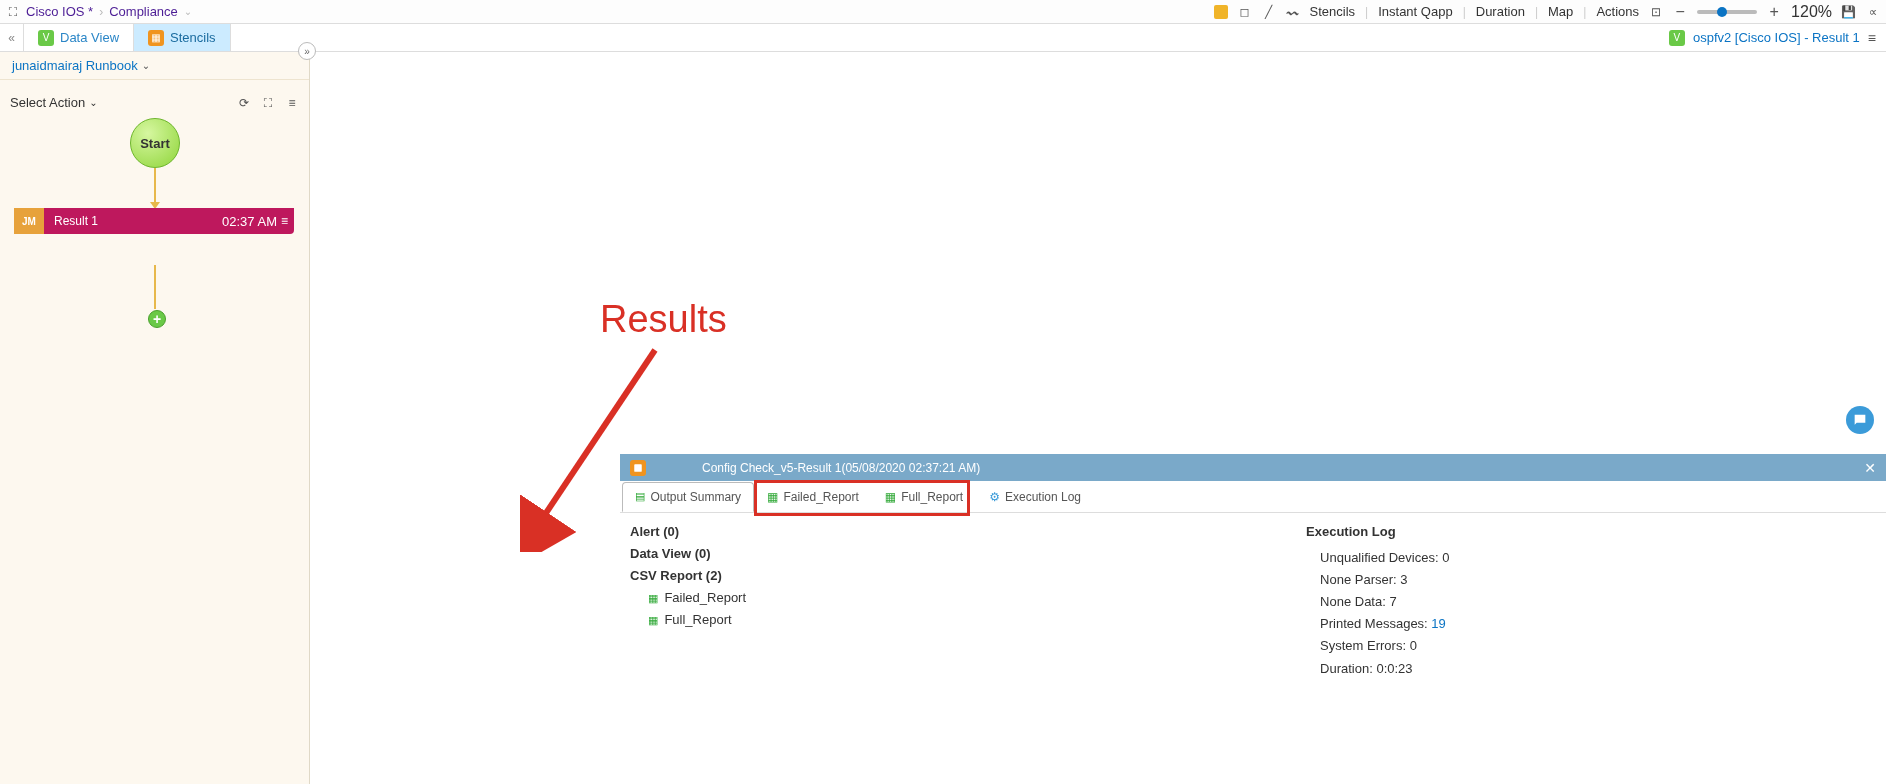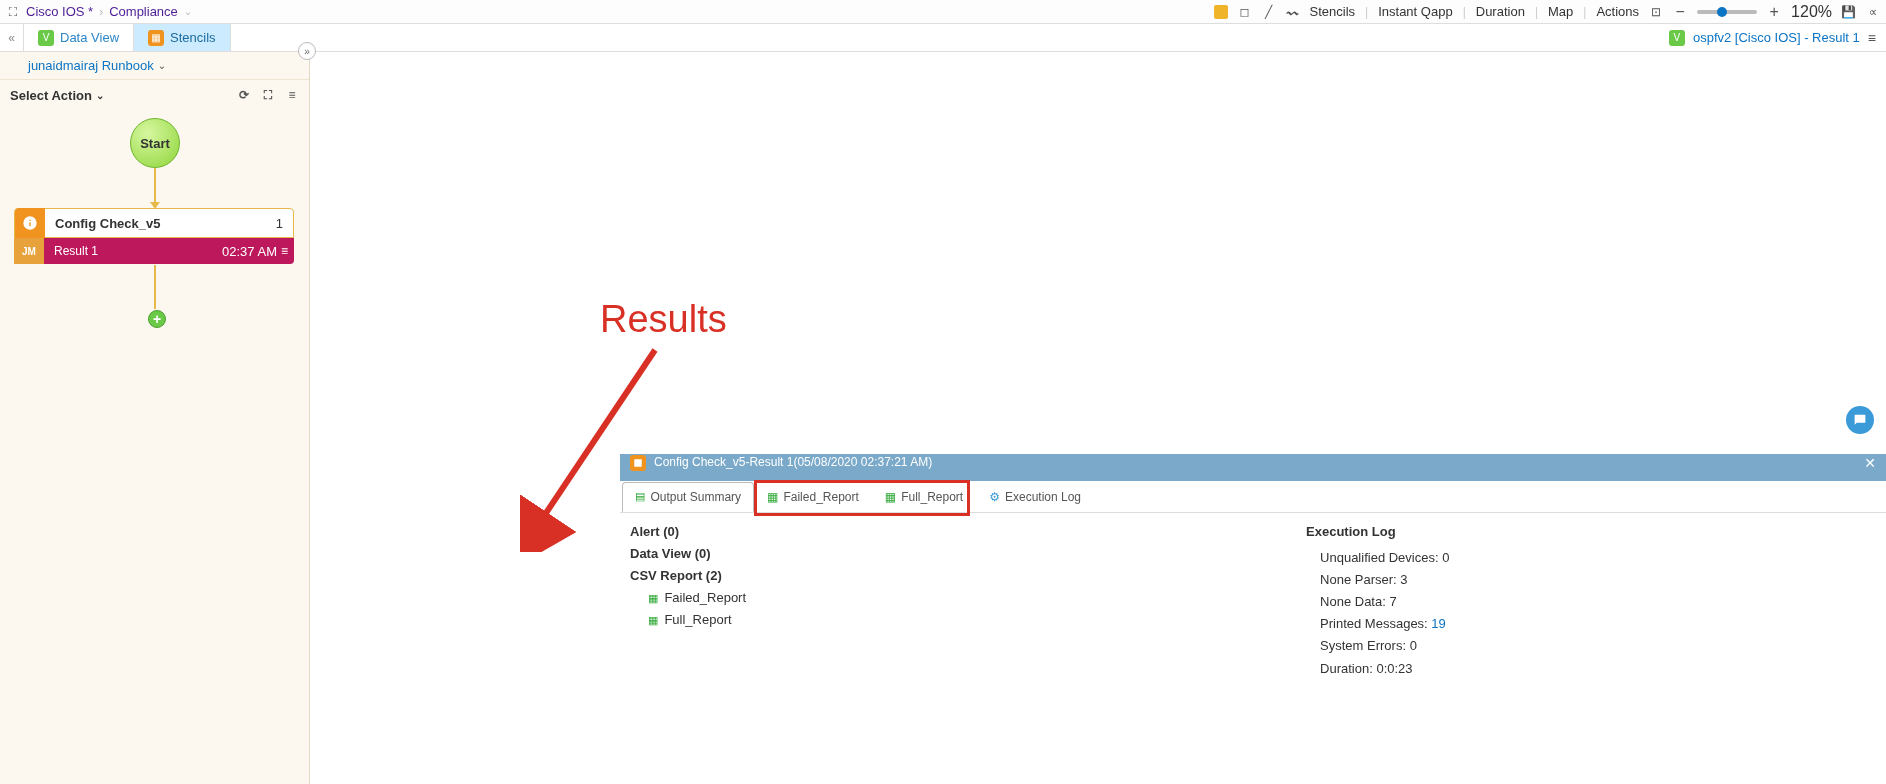--- a/index.html
+++ b/index.html
@@ -31,23 +31,23 @@
   .expand-bubble { position:absolute; left:298px; top:18px; width:18px; height:18px; border:1px solid #bbb; border-radius:50%; background:#fff; display:flex; align-items:center; justify-content:center; font-size:10px; color:#666; cursor:pointer; z-index:5;}
 
   .right-status { margin-left:auto; display:flex; align-items:center; gap:8px; padding-right:10px; }
   .right-status .badge { width:16px; height:16px; background:#6ac947; border-radius:3px; display:inline-flex; align-items:center; justify-content:center; color:#fff; font-size:10px; }
   .right-status .link { color:#0b74c4; cursor:pointer; font-size:13px; }
   .right-status .ham { font-size:14px; color:#555; cursor:pointer; }
 
   
   .main { display:flex; height: calc(100% - 52px); }
   .sidebar { width:310px; background:#fdf8ef; border-right:1px solid #e0d9c7; display:flex; flex-direction:column; }
-  .sb-header { height:28px; display:flex; align-items:center; padding:0 28px; color:#0b74c4; font-size:13px; border-bottom:1px solid #eee4cf; }
+  .sb-header { height:28px; display:flex; align-items:center; padding:0 12px; color:#0b74c4; font-size:13px; border-bottom:1px solid #eee4cf; }
   .sb-header .caret { margin-left:4px; color:#555; font-size:10px; }
-  .sb-actions { height:30px; display:flex; align-items:center; padding:0 10px;font-weight:bold; }
+  .sb-actions { height:30px; display:flex; align-items:flex-end; padding:0 10px; }
   .sb-actions .sel { color:#333; font-size:13px; display:flex; align-items:center; gap:4px; cursor:pointer;}
   .sb-actions .icons { margin-left:auto; display:flex; gap:10px; color:#555; }
 
   .flow { flex:1; position:relative; padding-top:8px; }
   .start-node { width:50px; height:50px; border-radius:50%; background:radial-gradient(circle at 35% 30%, #d6f7a0, #8fd53a); border:1px solid #6db52c; position:absolute; left:130px; top:8px; display:flex; align-items:center; justify-content:center; font-weight:bold; font-size:13px; }
   .line-down { position:absolute; left:154px; top:58px; width:2px; height:36px; background:#e7b84b; }
   .arrow-down { position:absolute; left:150px; width:0; height:0; border-left:5px solid transparent; border-right:5px solid transparent; border-top:7px solid #e7b84b; }
 
   .cfg-block { position:absolute; left:14px; top:98px; width:280px; }
   .cfg-head { height:30px; background:#fff; border:1px solid #e7b84b; border-radius:4px 4px 0 0; display:flex; align-items:center; }
@@ -66,21 +66,21 @@
   .canvas { flex:1; background:#fff; position:relative; }
 
   
   .annot-text { position:absolute; left:290px; top:246px; color:#d93025; font-size:38px; font-family: Arial; }
   .annot-arrow { position:absolute; left:210px; top:280px; pointer-events:none; }
 
   .fab { position:absolute; right:12px; bottom:350px; width:28px; height:28px; border-radius:50%; background:#3b9bd9; color:#fff; display:flex; align-items:center; justify-content:center; cursor:pointer; }
 
   
   .res-panel { position:absolute; left:310px; right:0; bottom:0; height:330px; background:#fff; border-top:1px solid #7aa9c9; display:flex; flex-direction:column; }
-  .res-title { height:26px; background:#7aa9c9; color:#fff; display:flex; padding:0 10px; font-size:12px; }
+  .res-title { height:26px; background:#7aa9c9; color:#fff; display:flex; align-items:center; padding:0 10px; font-size:12px;gap:48px; }
   .res-title .rico { width:16px; height:16px; background:#f0941f; border-radius:3px; margin-right:8px; display:inline-flex; align-items:center; justify-content:center;}
   .res-title .close { margin-left:auto; cursor:pointer; font-size:14px; }
 
   .res-tabs { height:32px; display:flex; align-items:center; border-bottom:1px solid #ddd; padding-left:2px; gap:0; }
   .res-tab { height:30px; display:flex; align-items:center; gap:5px; padding:0 12px; border:1px solid transparent; font-size:12px; color:#555; cursor:pointer; }
   .res-tab.active { border-color:#bbb; border-bottom-color:#fff; background:#fff; border-radius:4px 4px 0 0; }
   .tico-green { color:#2fa836; font-size:11px; }
   .tico-csv { color:#2fa836; }
   .tico-gear { color:#3b9bd9; }
 
@@ -171,29 +171,20 @@
       </div>
     </div>
     <div class="flow">
       <div class="start-node">
         <span>Start</span>
       </div>
       <div class="line-down"></div>
       <div class="arrow-down" style="top:92px;"></div>
 
       <div class="cfg-block">
-        <div class="cfg-head">
-          <span class="ico">
-            <svg viewBox="0 0 24 24" fill="#fff">
-                <path d="M12 2a10 10 0 100 20 10 10 0 000-20zm-1 5h2v2h-2zm0 4h2v6h-2z"></path>
-              </svg>
-          </span>
-          <span class="title">Config Check_v5</span>
-          <span class="count">1</span>
-        </div>
         <div class="cfg-res">
           <span class="jm">JM</span>
           <span class="rlabel">Result 1</span>
           <span class="rtime">02:37 AM</span>
           <span class="rmenu">≡</span>
         </div>
       </div>
 
       <div class="line-down" style="top:155px; height:44px;"></div>
       <div class="add-btn">+</div>

